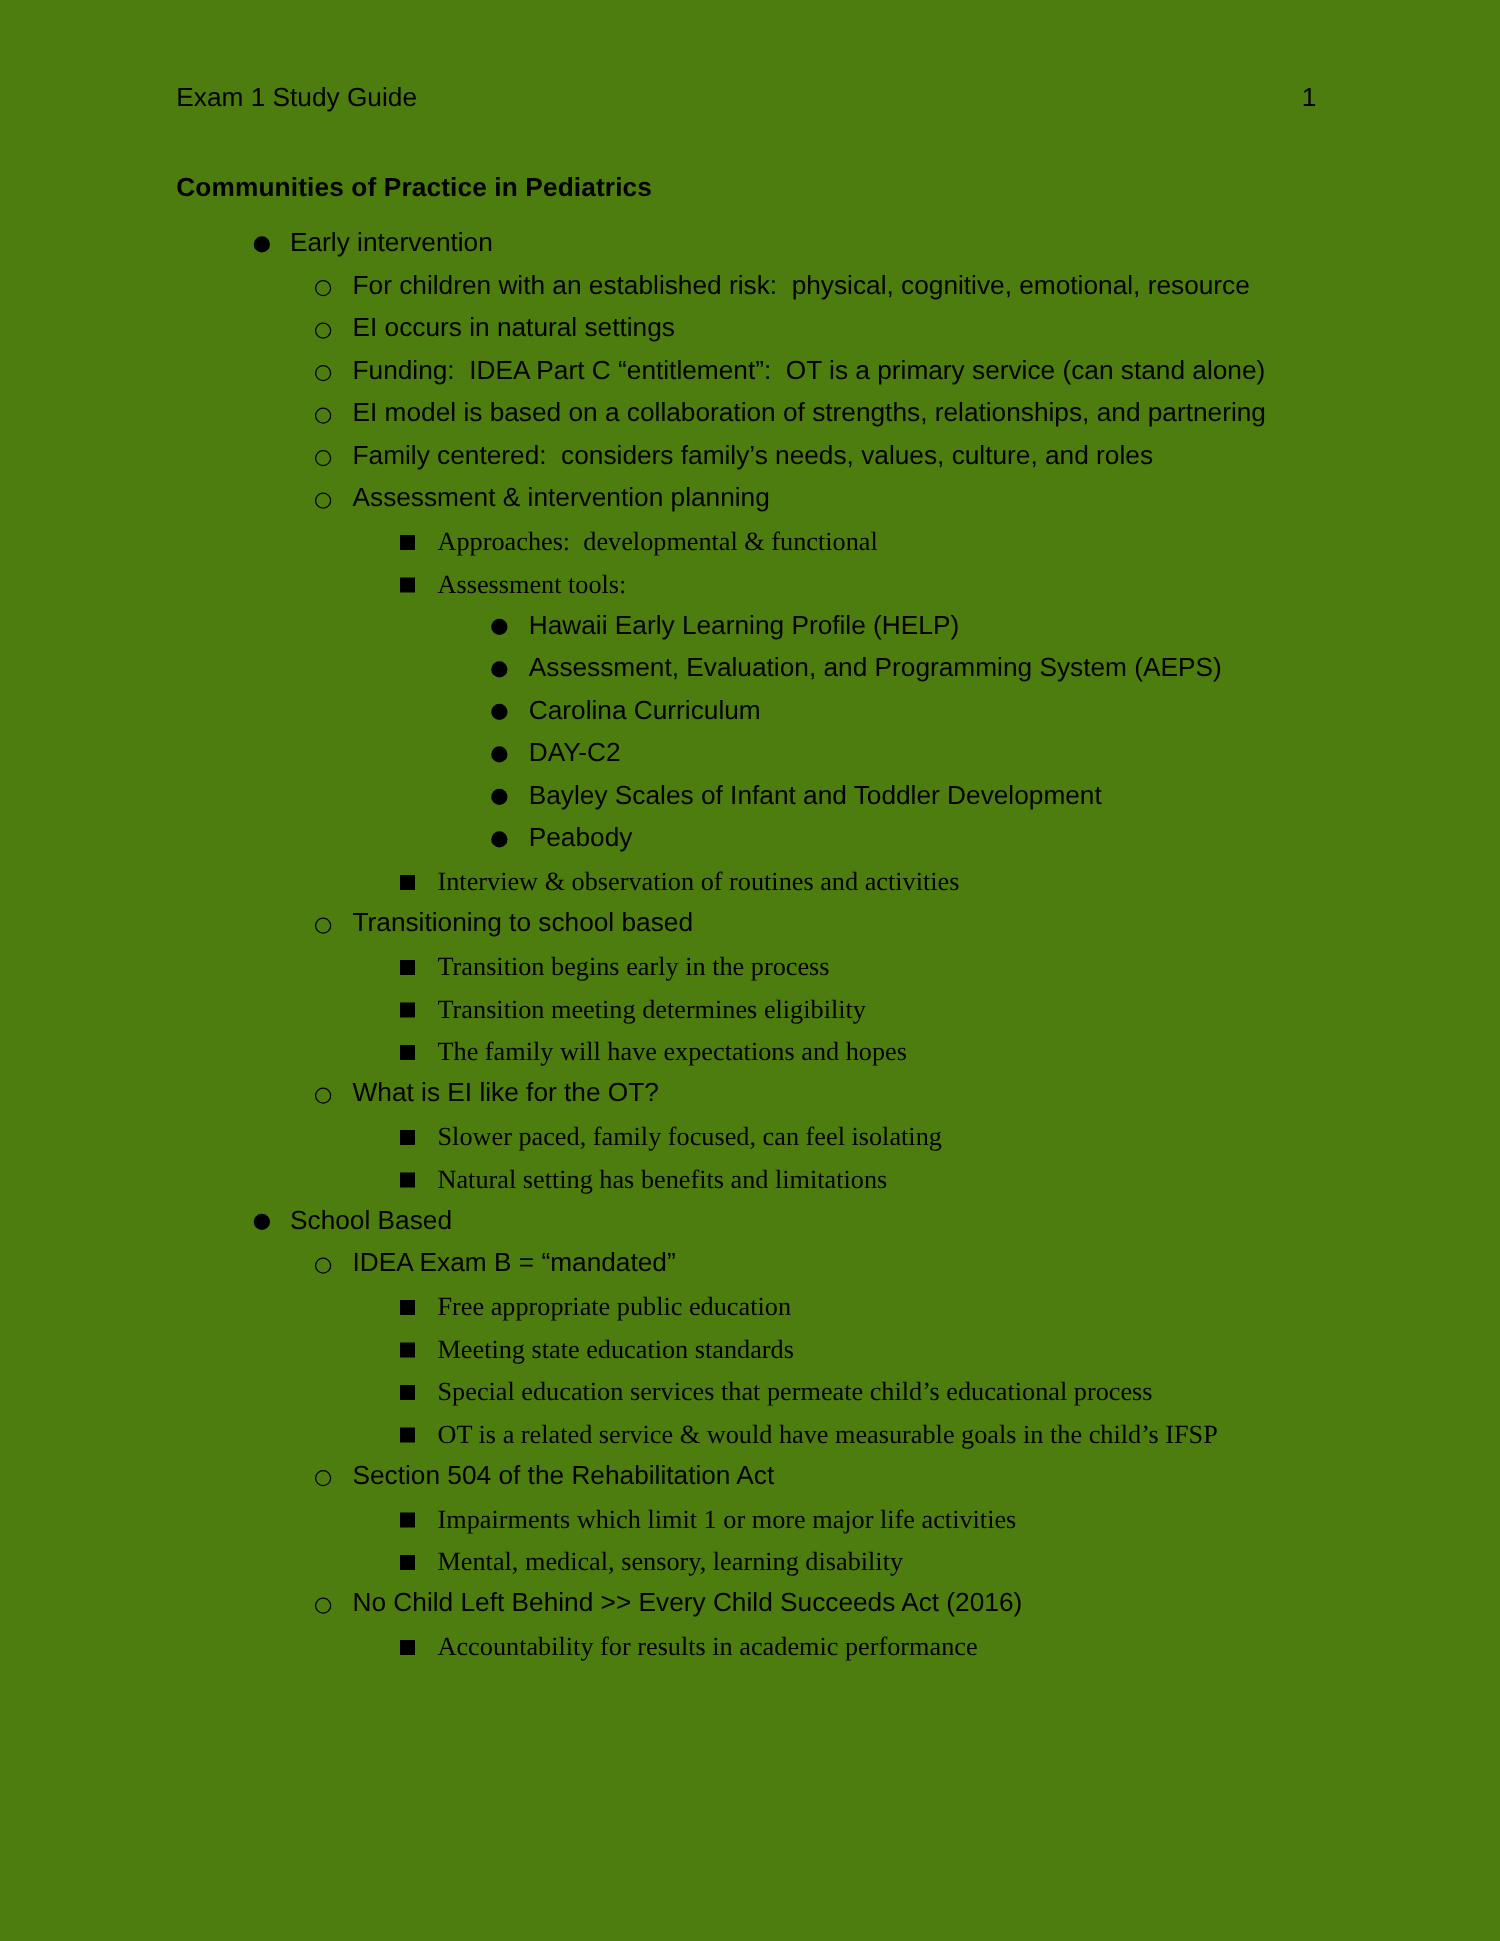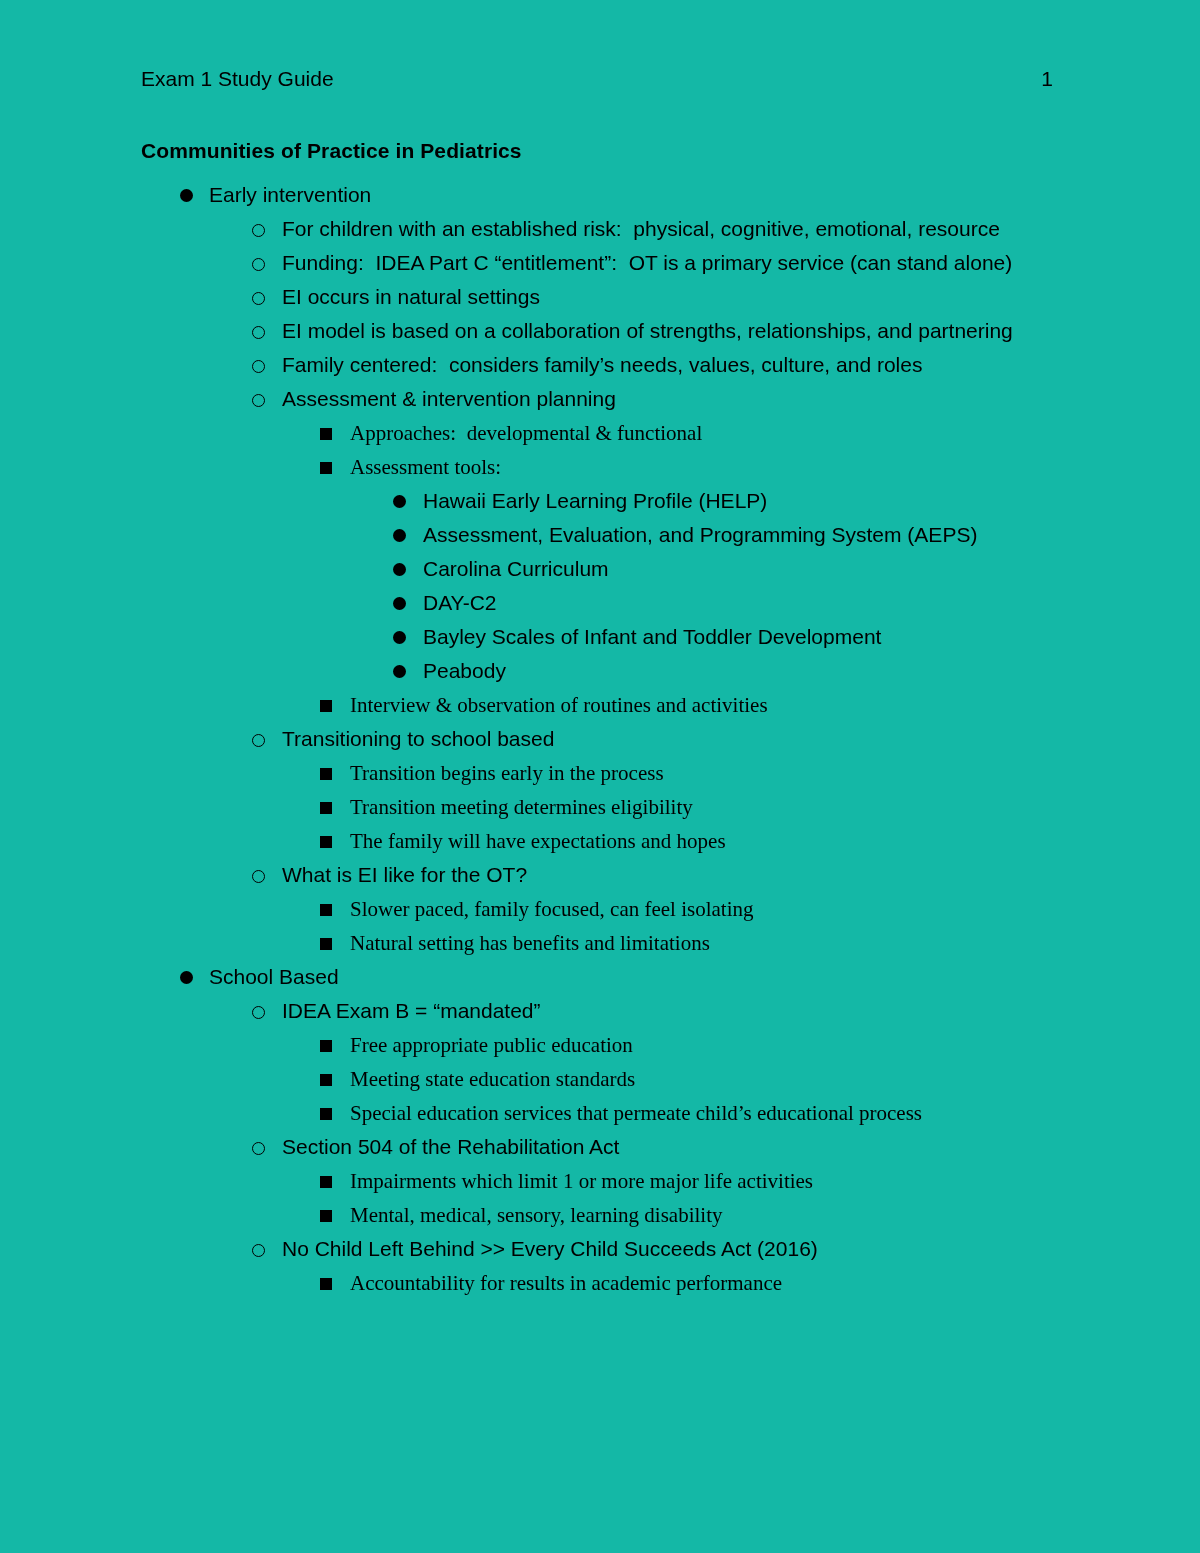--- a/index.html
+++ b/index.html
@@ -8,21 +8,21 @@
     background: #ffffff;
   }
   body {
     font-family: "Liberation Sans", sans-serif;
     color: #000000;
   }
   .page {
     position: relative;
     width: 1200px;
     height: 1553px;
-    background: #14b8a6;
+    background: #4d7c0f;
     overflow: hidden;
   }
   
   .doc-header {
     position: absolute;
     left: 141px;
     top: 66px;
     width: 912px;
     display: flex;
     align-items: baseline;
@@ -86,21 +86,21 @@
   }
   
   .bullet.square {
     width: 12px;
     height: 12px;
     background: #000;
     top: 12px;
   }
 
   
-  .lvl1 { padding-left: 209px; }
+  .lvl1 { padding-left: 209px; margin-left: 23px; }
   .lvl1 > .bullet { left: 180px; }
 
   .lvl2 { padding-left: 282px; }
   .lvl2 > .bullet { left: 252px; }
 
   .lvl3 { padding-left: 350px; font-family: Liberation Serif, serif; }
   .lvl3 > .bullet { left: 320px; }
 
   .lvl4 { padding-left: 423px; }
   .lvl4 > .bullet { left: 393px; }
@@ -115,22 +115,22 @@
     <span class="header-page">1</span>
   </div>
 
   <div class="doc-body">
 
     <h1 class="section-heading">Communities of Practice in Pediatrics</h1>
 
     <ul class="outline" id="outline-root">
         <li class="item lvl1"><span class="bullet disc"></span><span class="li-text">Early intervention</span></li>
         <li class="item lvl2"><span class="bullet circle"></span><span class="li-text">For children with an established risk:  physical, cognitive, emotional, resource</span></li>
+        <li class="item lvl2"><span class="bullet circle"></span><span class="li-text">EI occurs in natural settings</span></li>
         <li class="item lvl2"><span class="bullet circle"></span><span class="li-text">Funding:  IDEA Part C “entitlement”:  OT is a primary service (can stand alone)</span></li>
-        <li class="item lvl2"><span class="bullet circle"></span><span class="li-text">EI occurs in natural settings</span></li>
         <li class="item lvl2"><span class="bullet circle"></span><span class="li-text">EI model is based on a collaboration of strengths, relationships, and partnering</span></li>
         <li class="item lvl2"><span class="bullet circle"></span><span class="li-text">Family centered:  considers family’s needs, values, culture, and roles</span></li>
         <li class="item lvl2"><span class="bullet circle"></span><span class="li-text">Assessment &amp; intervention planning</span></li>
         <li class="item lvl3"><span class="bullet square"></span><span class="li-text">Approaches:  developmental &amp; functional</span></li>
         <li class="item lvl3"><span class="bullet square"></span><span class="li-text">Assessment tools:</span></li>
         <li class="item lvl4"><span class="bullet disc"></span><span class="li-text">Hawaii Early Learning Profile (HELP)</span></li>
         <li class="item lvl4"><span class="bullet disc"></span><span class="li-text">Assessment, Evaluation, and Programming System (AEPS)</span></li>
         <li class="item lvl4"><span class="bullet disc"></span><span class="li-text">Carolina Curriculum</span></li>
         <li class="item lvl4"><span class="bullet disc"></span><span class="li-text">DAY-C2</span></li>
         <li class="item lvl4"><span class="bullet disc"></span><span class="li-text">Bayley Scales of Infant and Toddler Development</span></li>
@@ -141,20 +141,21 @@
         <li class="item lvl3"><span class="bullet square"></span><span class="li-text">Transition meeting determines eligibility</span></li>
         <li class="item lvl3"><span class="bullet square"></span><span class="li-text">The family will have expectations and hopes</span></li>
         <li class="item lvl2"><span class="bullet circle"></span><span class="li-text">What is EI like for the OT?</span></li>
         <li class="item lvl3"><span class="bullet square"></span><span class="li-text">Slower paced, family focused, can feel isolating</span></li>
         <li class="item lvl3"><span class="bullet square"></span><span class="li-text">Natural setting has benefits and limitations</span></li>
         <li class="item lvl1"><span class="bullet disc"></span><span class="li-text">School Based</span></li>
         <li class="item lvl2"><span class="bullet circle"></span><span class="li-text">IDEA Exam B = “mandated”</span></li>
         <li class="item lvl3"><span class="bullet square"></span><span class="li-text">Free appropriate public education</span></li>
         <li class="item lvl3"><span class="bullet square"></span><span class="li-text">Meeting state education standards</span></li>
         <li class="item lvl3"><span class="bullet square"></span><span class="li-text">Special education services that permeate child’s educational process</span></li>
+        <li class="item lvl3"><span class="bullet square"></span><span class="li-text">OT is a related service &amp; would have measurable goals in the child’s IFSP</span></li>
         <li class="item lvl2"><span class="bullet circle"></span><span class="li-text">Section 504 of the Rehabilitation Act</span></li>
         <li class="item lvl3"><span class="bullet square"></span><span class="li-text">Impairments which limit 1 or more major life activities</span></li>
         <li class="item lvl3"><span class="bullet square"></span><span class="li-text">Mental, medical, sensory, learning disability</span></li>
         <li class="item lvl2"><span class="bullet circle"></span><span class="li-text">No Child Left Behind &gt;&gt; Every Child Succeeds Act (2016)</span></li>
         <li class="item lvl3"><span class="bullet square"></span><span class="li-text">Accountability for results in academic performance</span></li>
       </ul>
 
   </div>
 </div>
 

